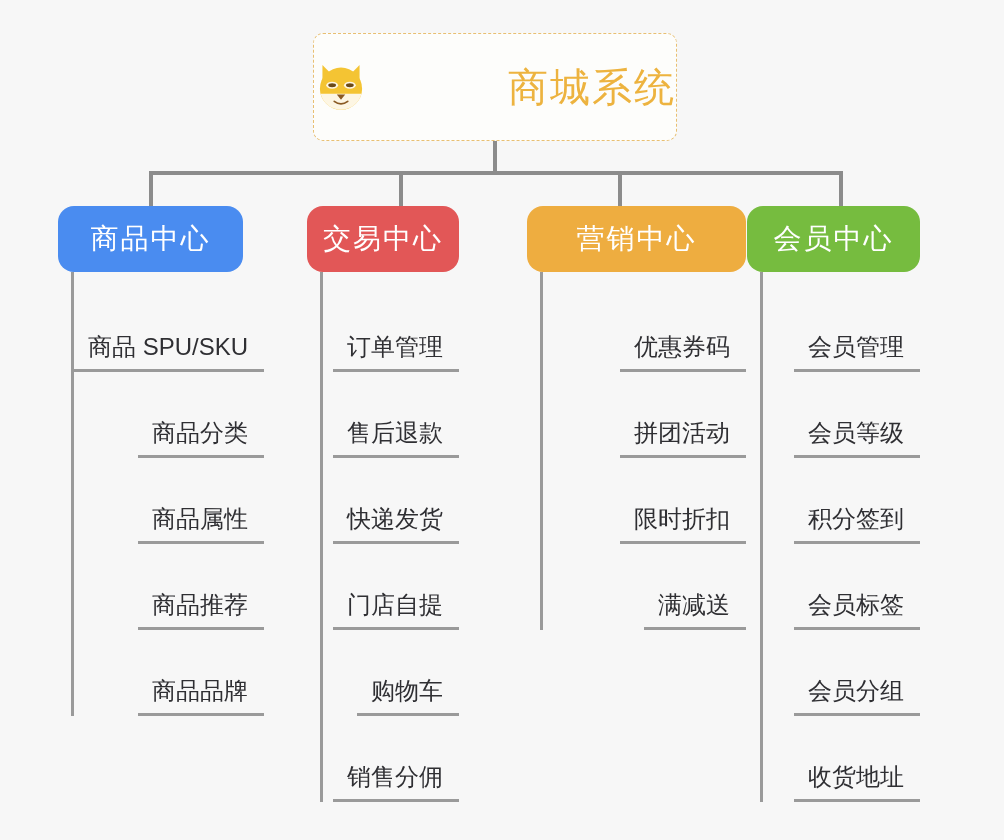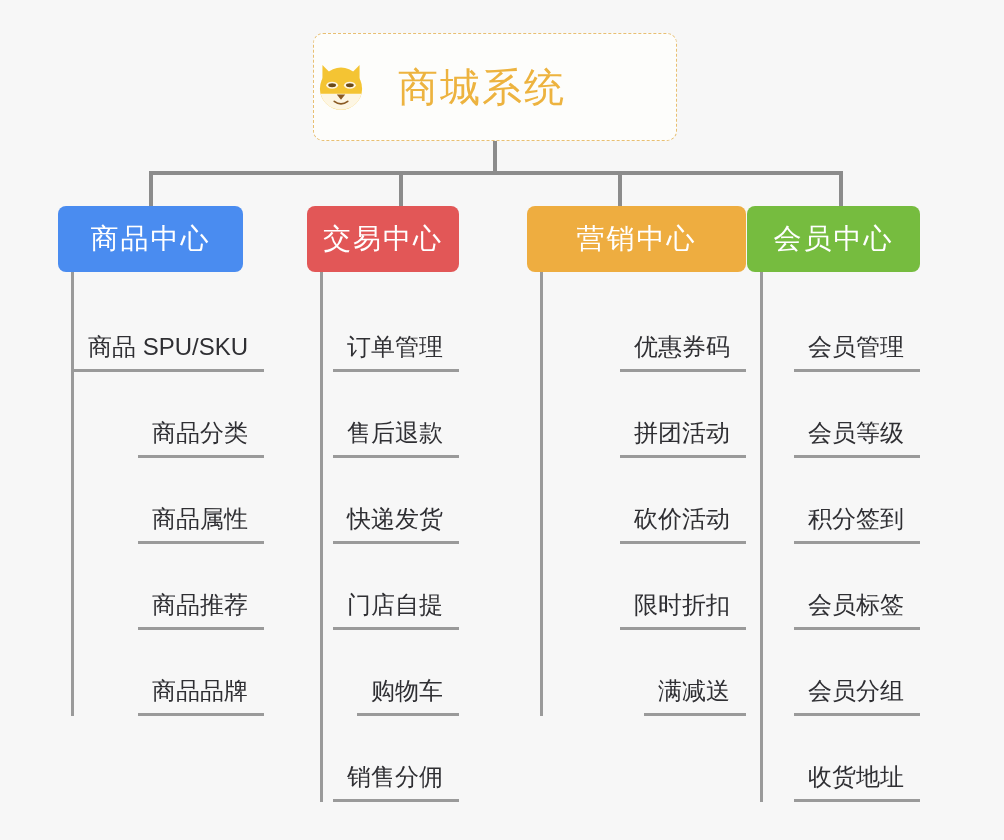--- a/index.html
+++ b/index.html
@@ -14,43 +14,43 @@
 
   
   .root-node{
     position:absolute;
     left:313px; top:33px;
     width:364px; height:108px;
     box-sizing:border-box;
     background:#fdfdfb;
     border:1px dashed #e8bf72;
     border-radius:10px;
-    display:flex;align-items:center;justify-content:flex-start;
-    gap:30px;
+    display:flex;align-items:center;justify-content:space-between;
+    gap:10px;
   }
   .root-emoji{
     width:54px;height:54px;flex:0 0 54px;position:relative;
   }
   .root-title{
     font-size:40px;
     color:#edb33f;
     letter-spacing:2px;
     line-height:1;
     white-space:nowrap;
   }
 
   
   .conn{position:absolute;background:#8c8c8c;}
 
   
   .branch{position:absolute;top:206px;}
   .branch-head{
     box-sizing:border-box;
     height:66px;
-    border-radius:8px;
+    border-radius:16px;
     display:flex;align-items:center;justify-content:center;
     color:#ffffff;
     font-size:28px;
     letter-spacing:2px;
     white-space:nowrap;
   }
   .branch-body{
     position:relative;
     margin-left:13px;
     border-left:3px solid #9a9a9a;
@@ -163,23 +163,20 @@
       <span>营销中心</span>
     </div>
     <div class="branch-body">
       <div class="leaf">
           <span class="leaf-label">优惠券码</span>
         </div>
       <div class="leaf">
           <span class="leaf-label">拼团活动</span>
         </div>
       <div class="leaf">
-          <span class="leaf-label">砍价活动</span>
-        </div>
-      <div class="leaf">
           <span class="leaf-label">限时折扣</span>
         </div>
       <div class="leaf">
           <span class="leaf-label">满减送</span>
         </div>
     </div>
   </div>
 
   <div class="branch" style="left:747px;">
     <div class="branch-head head-green" style="width:173px;">

